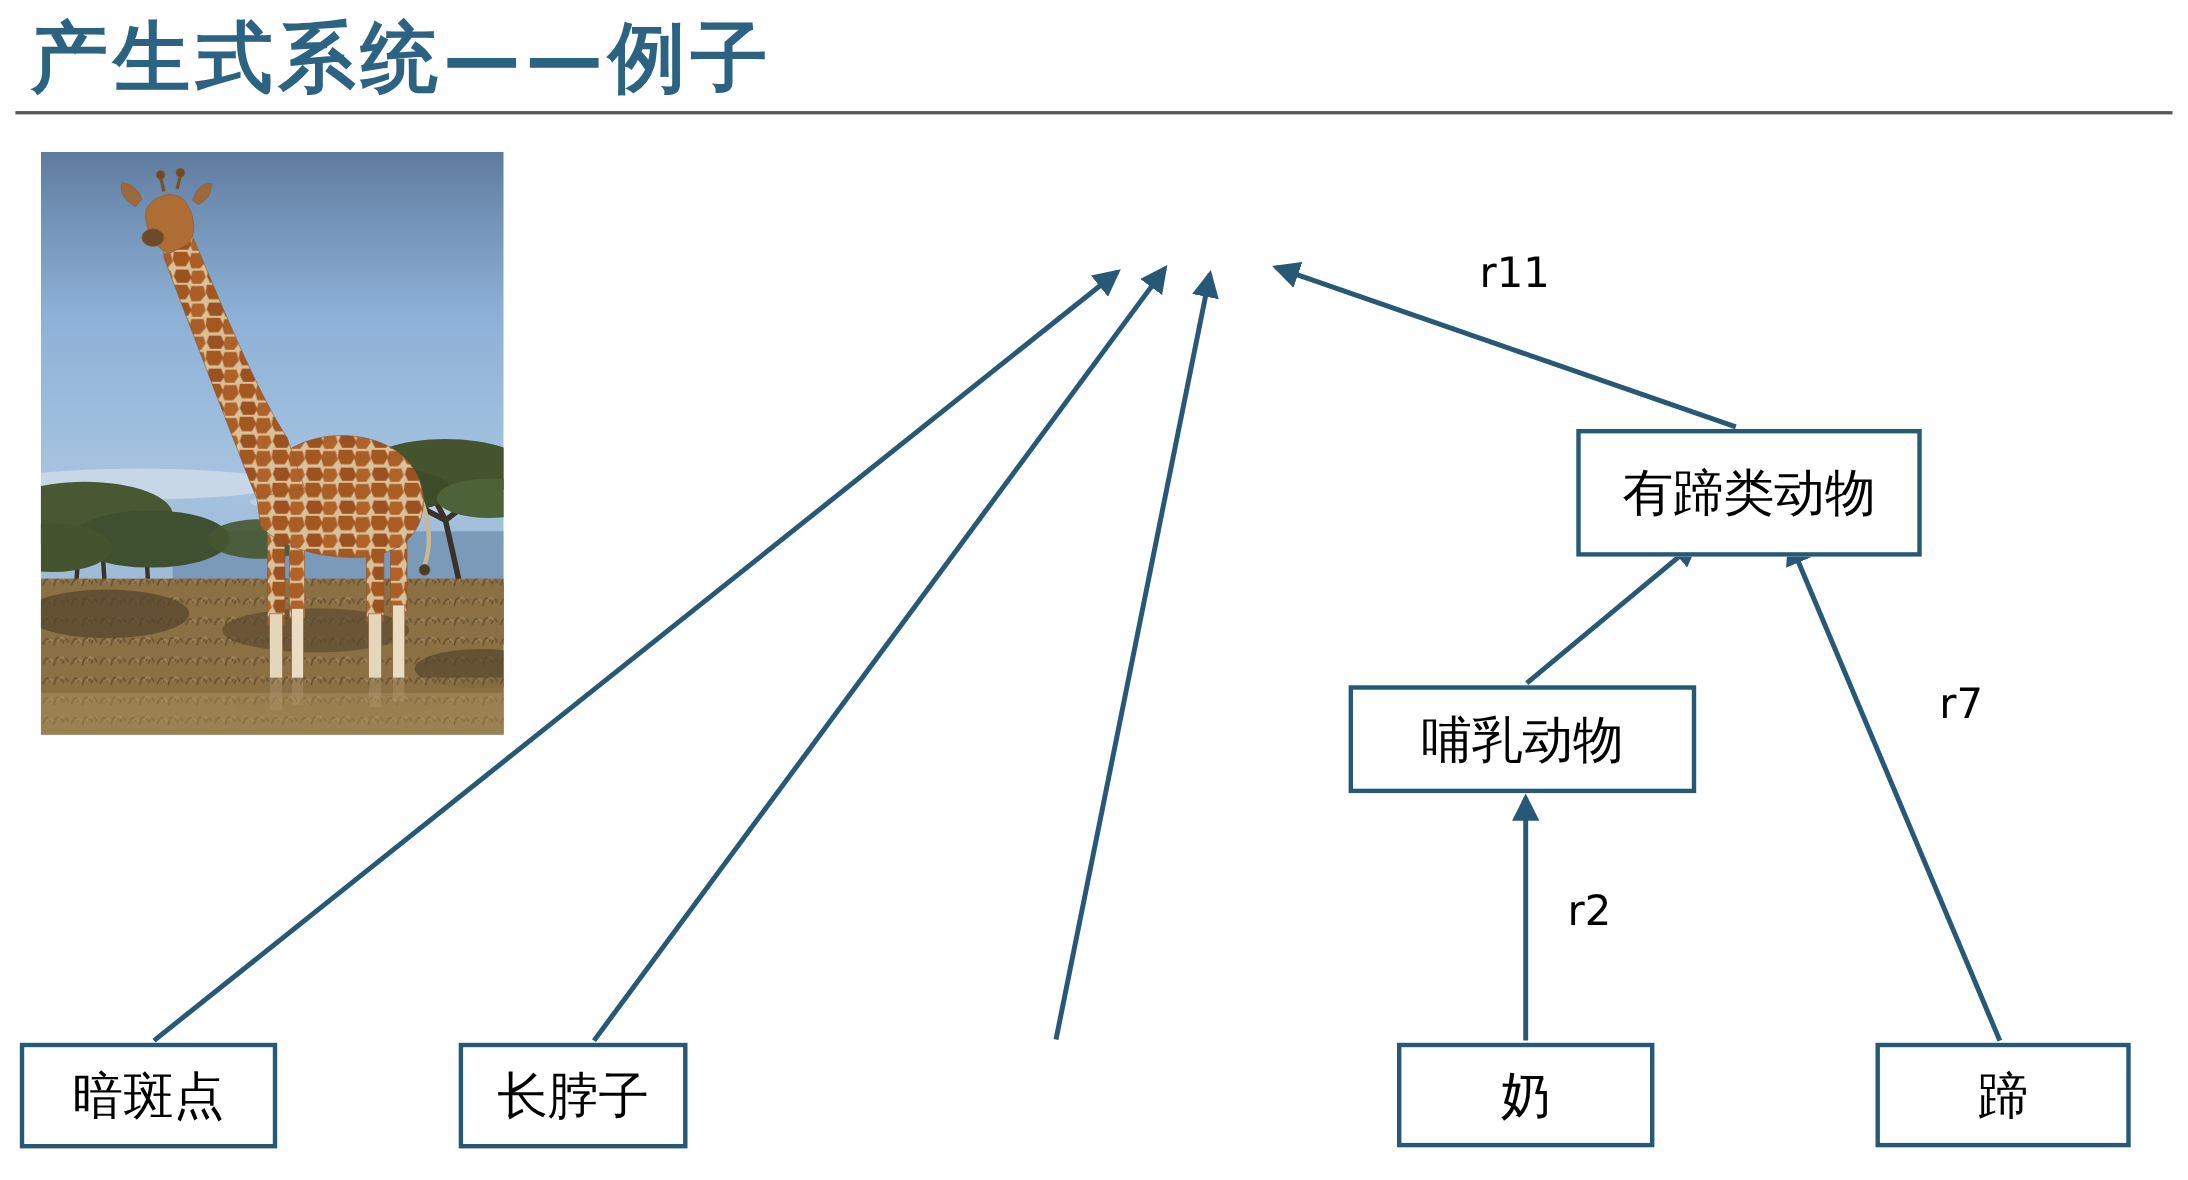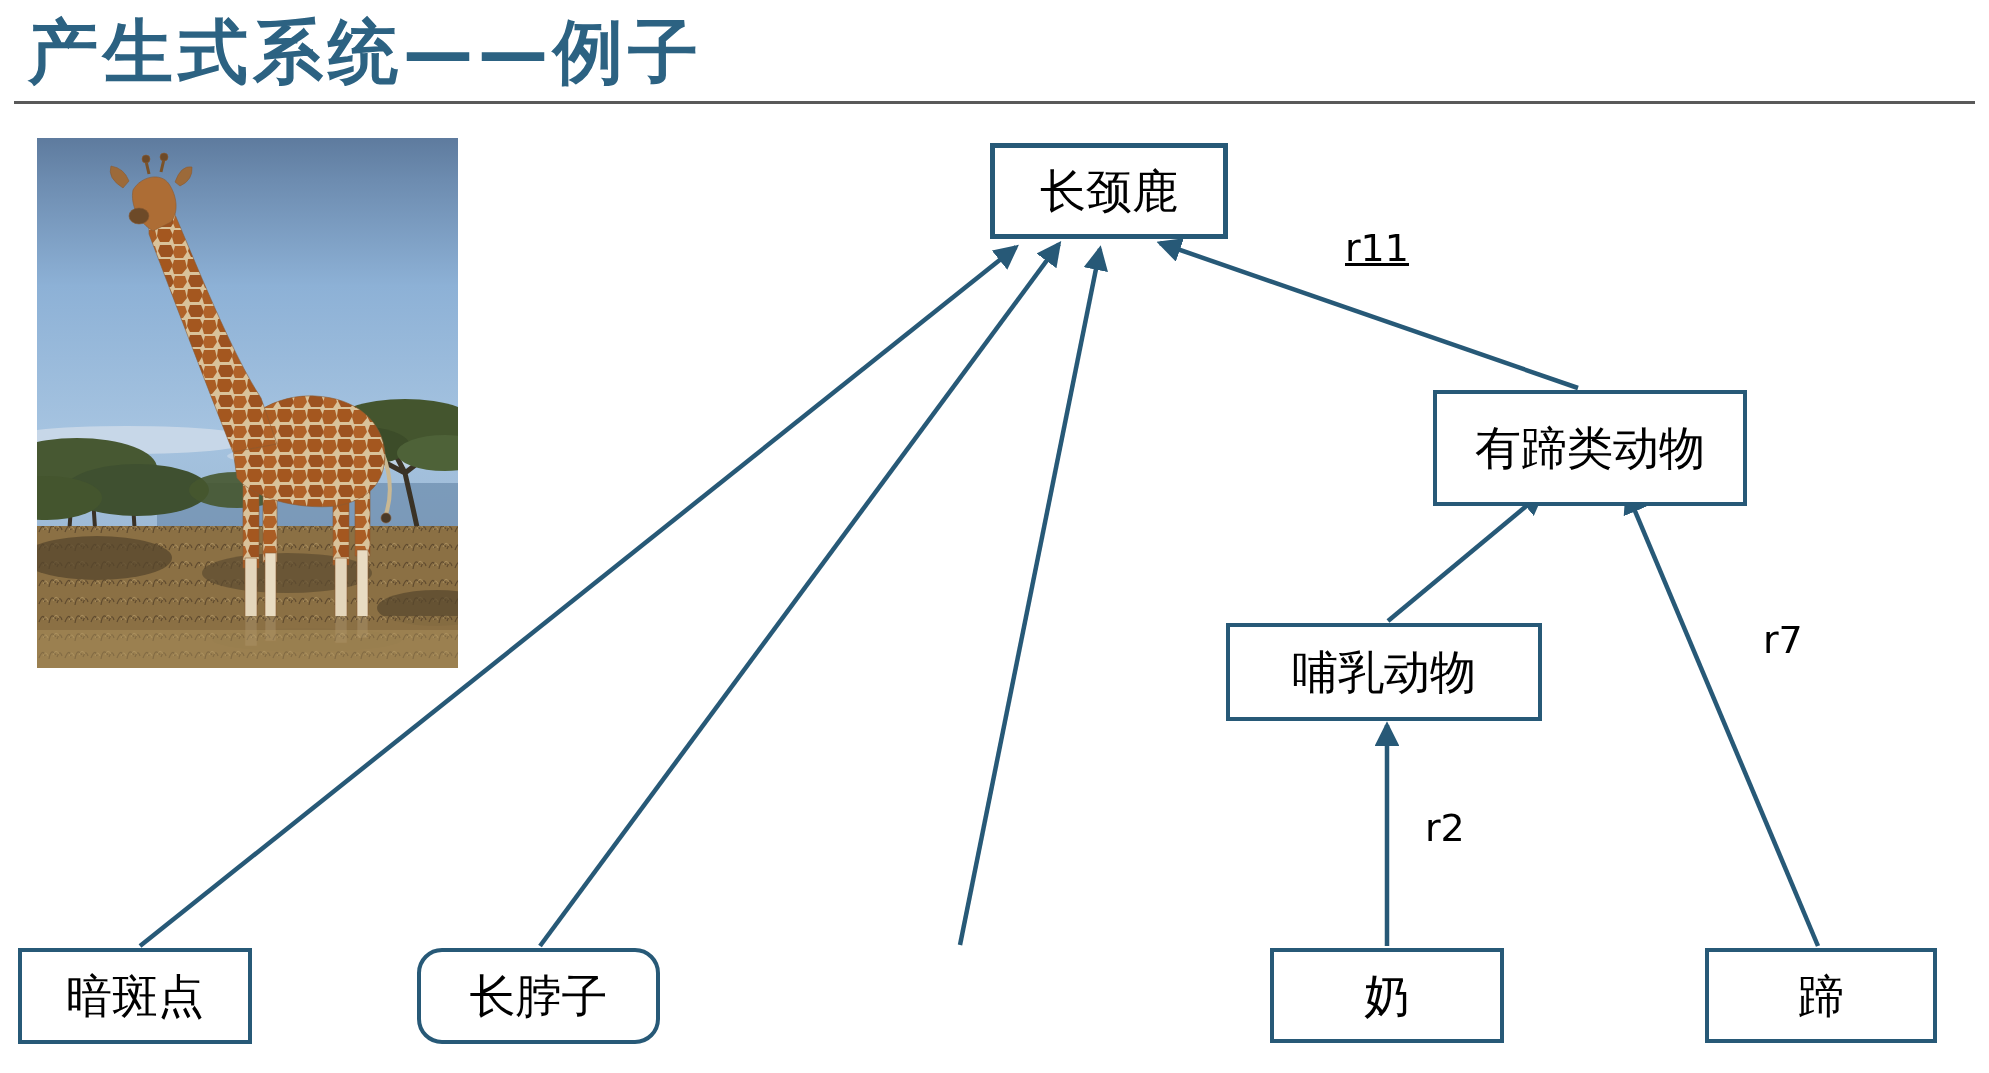--- a/index.html
+++ b/index.html
@@ -29,32 +29,32 @@
   .node{
     position:absolute;box-sizing:border-box;
     border:4px solid #275977;background:#ffffff;
     display:flex;align-items:center;justify-content:center;
     font-size:46px;color:#000;line-height:1;white-space:nowrap;
   }
   .n-giraffe  {left:990px; top:143px;width:238px;height:96px;border-width:5px;}
   .n-ungulate {left:1433px;top:390px;width:314px;height:116px;}
   .n-mammal   {left:1226px;top:623px;width:316px;height:98px;}
   .n-darkspots{left:18px;  top:948px;width:234px;height:96px;}
-  .n-longneck {left:417px; top:948px;width:243px;height:96px;border-radius:25px;}
+  .n-longneck {left:417px; top:948px;width:208px;height:96px;}
   .n-longlegs {left:843px; top:947px;width:234px;height:95px;}
   .n-milk     {left:1270px;top:948px;width:234px;height:95px;}
   .n-hoof     {left:1705px;top:948px;width:232px;height:95px;}
 
   .edges{position:absolute;inset:0;width:1989px;height:1073px;pointer-events:none;}
   .edges line{stroke:#275977;stroke-width:4.5;}
 
   .edge-label{
     position:absolute;font-size:38px;color:#000;line-height:1;white-space:nowrap;
   }
-  .l-r11{left:1345px;top:229px;text-decoration:underline;}
+  .l-r11{left:1345px;top:229px;}
   .l-r2 {left:1425px;top:809px;}
   .l-r7 {left:1763px;top:621px;}
 </style>
 </head>
 <body>
 
 <div id="slide">
 
   <div class="slide-title">产生式系统——例子</div>
   <div class="title-divider"></div>
@@ -143,23 +143,20 @@
     </defs>
     <line x1="140" y1="946" x2="1016" y2="247" marker-end="url(#ah)"></line>
     <line x1="540" y1="946" x2="1059" y2="244" marker-end="url(#ah)"></line>
     <line x1="960" y1="945" x2="1100" y2="249" marker-end="url(#ah)"></line>
     <line x1="1578" y1="388" x2="1160" y2="243" marker-end="url(#ah)"></line>
     <line x1="1388" y1="621" x2="1542" y2="493" marker-end="url(#ah)"></line>
     <line x1="1818" y1="946" x2="1627" y2="492" marker-end="url(#ah)"></line>
     <line x1="1387" y1="946" x2="1387" y2="725" marker-end="url(#ah)"></line>
   </svg>
 
-  <div class="node n-giraffe">
-    <span>长颈鹿</span>
-  </div>
   <div class="node n-ungulate">
     <span>有蹄类动物</span>
   </div>
   <div class="node n-mammal">
     <span>哺乳动物</span>
   </div>
   <div class="node n-darkspots">
     <span>暗斑点</span>
   </div>
   <div class="node n-longneck">

